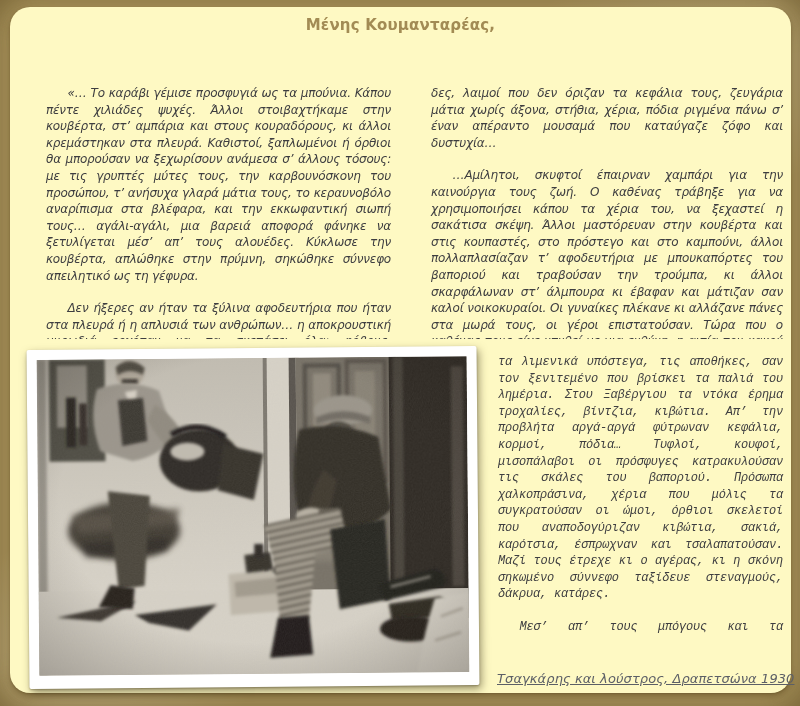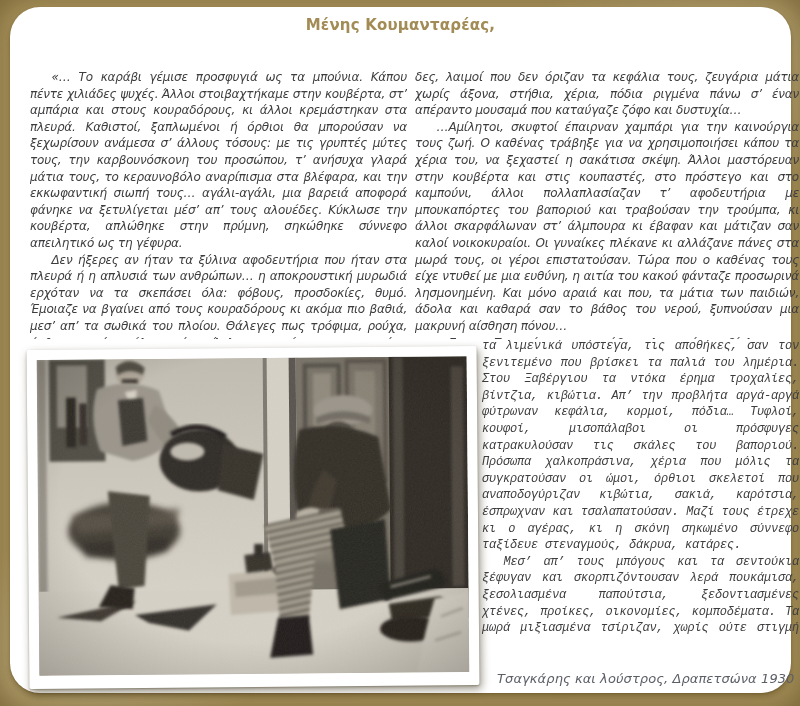--- a/index.html
+++ b/index.html
@@ -17,22 +17,22 @@
       radial-gradient(ellipse 140px 100px at 30% 15%, rgba(170,142,82,0.28), transparent 60%);
     box-shadow: inset 0 0 46px rgba(88,68,28,0.5);
   }
   .vignette {
     position: absolute; inset: 0; pointer-events: none;
     box-shadow: inset 0 0 40px rgba(80,62,25,0.45);
   }
   .card {
     position: absolute; left: 10px; top: 7px;
     width: 781px; height: 686px;
-    background: #ffffff;
-    border-radius: 30px;
+    background: #fef9c3;
+    border-radius: 20px;
     box-shadow: 0 4px 7px rgba(95,75,32,0.55), 0 1px 2px rgba(95,75,32,0.4);
   }
   .title-block {
     position: absolute; left: 0; top: 9px; width: 781px;
     text-align: center;
     font-weight: bold;
     font-size: 15px; line-height: 19px;
     letter-spacing: 0.2px;
   }
   .title-author { color: #a28b54; }
@@ -40,21 +40,21 @@
   .textcol {
     position: absolute;
     font-style: italic;
     font-size: 12px;
     line-height: 16.6px;
     letter-spacing: -0.2px;
     text-align: justify;
     color: #3e3e40;
     overflow: hidden;
   }
-  .textcol p { margin: 0; }
+  .textcol p { margin: 16px; }
   .textcol p.ind { text-indent: 1.8em; }
   #col-left        { left: 20px;  top: 62px;  width: 377px; height: 270px; }
   #col-right-top   { left: 405px; top: 62px;  width: 384px; height: 270px; }
   #col-right-wrap  { left: 472px; top: 331px; width: 317px; height: 300px; font-family: Liberation Mono, monospace; }
   .photo-frame {
     position: absolute; left: 18px; top: 341px;
     width: 430px; height: 316px;
     background: #ffffff;
     padding: 10px 10px 13px 10px;
     transform: rotate(-0.5deg);
@@ -62,20 +62,21 @@
     box-shadow: 2px 4px 8px rgba(58,48,22,0.5), 0 1px 2px rgba(58,48,22,0.35);
   }
   .photo-frame svg { display: block; }
   .photo-caption {
     position: absolute; left: 487px; top: 664px;
     font-style: italic;
     font-size: 13px;
     color: #5c5f66;
     letter-spacing: 0.1px;
     white-space: nowrap;
+    text-decoration: underline;
   }
 </style>
 </head>
 <body>
 
 <div class="vignette"></div>
 
 <div class="card">
 
   <div class="title-block">

